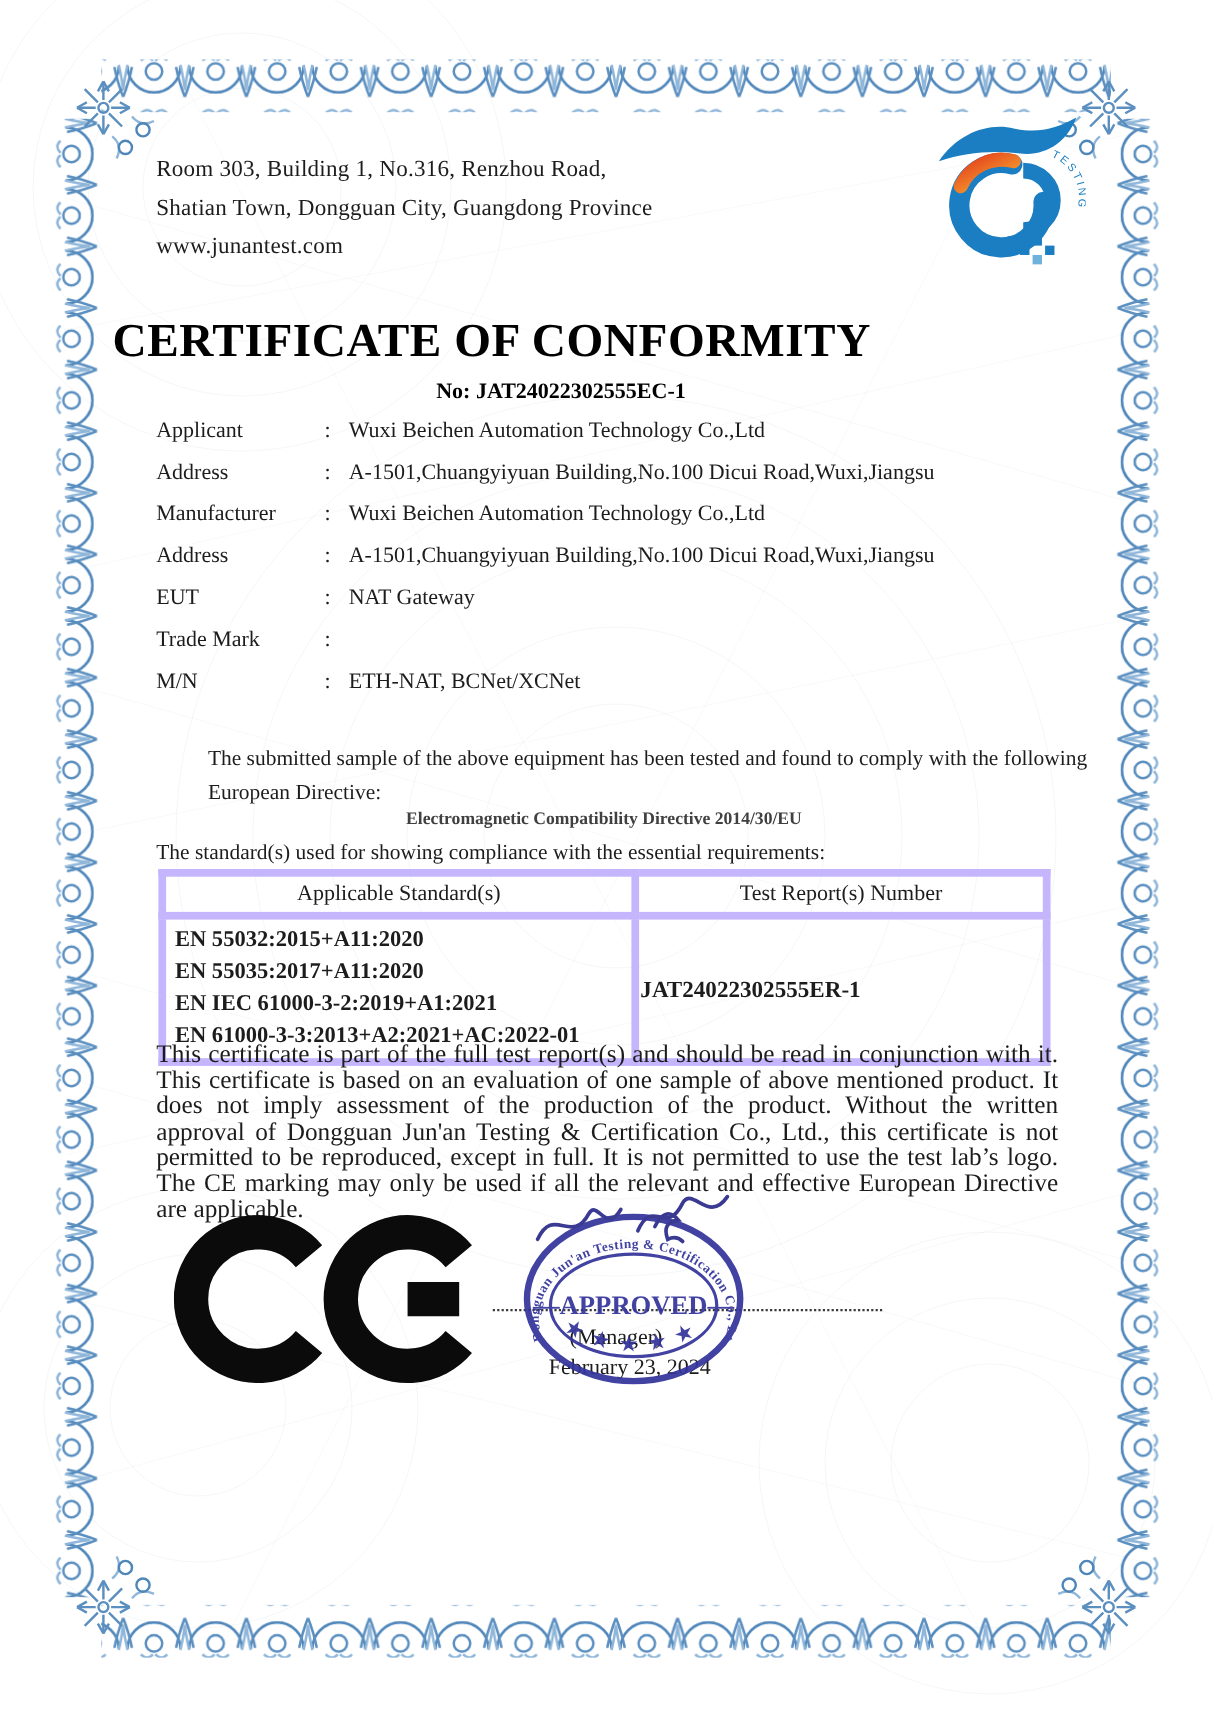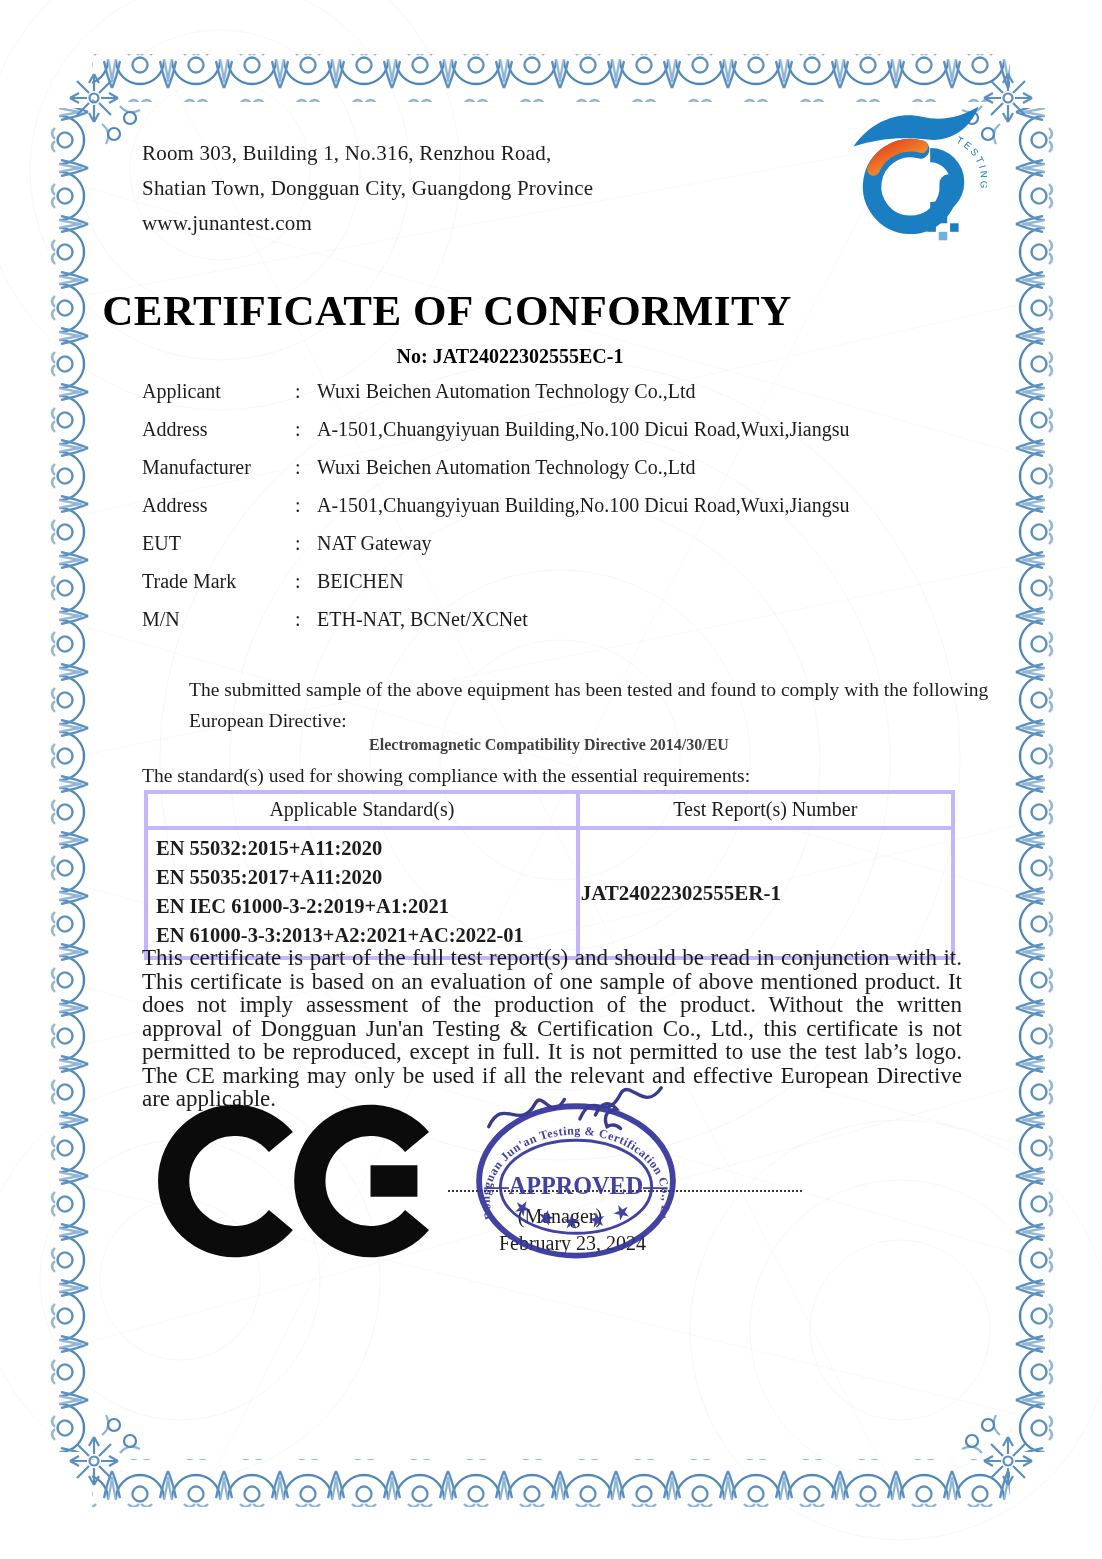--- a/index.html
+++ b/index.html
@@ -24,21 +24,21 @@
   .flabel{width:153px;flex:0 0 153px;}
   .fcolon{width:22px;flex:0 0 22px;}
   .fvalue{flex:1;}
   
   #intro{left:142px;top:674px;width:814px;font-size:19.5px;line-height:31px;margin-left:47px;}
   #directive{left:142px;top:736px;width:814px;text-align:center;font-size:16px;font-weight:bold;color:#404040;}
   #standards-intro{left:142px;top:765px;width:830px;font-size:19.5px;}
   
   #std-table-wrap{left:144px;top:790px;width:811px;}
   table.std{border-collapse:collapse;width:100%;background:transparent;}
-  table.std th, table.std td{border:4px solid #c4b5fd;}
+  table.std th, table.std td{border:7px solid #c4b5fd;}
   table.std th{font-weight:normal;font-size:20px;text-align:center;padding:4px 2px 5px;}
   td.std-list{width:53.5%;padding:4px 6px 6px 8px;margin-top:12px;}
   td.std-list div{font-size:20.5px;font-weight:bold;line-height:29px;white-space:nowrap;}
   td.report-cell{vertical-align:middle;font-size:21px;font-weight:bold;}
   
   #disclaimer{left:142px;top:946px;width:820px;font-size:23px;line-height:23.5px;text-align:justify;text-justify:inter-word;}
   
   #ce-mark{left:158px;top:1096px;}
   #sig-dots{left:448px;top:1176px;width:354px;height:14px;border-bottom:2.5px dotted #3a3a3a;z-index:2;}
   #manager-line{left:440px;top:1205px;width:240px;text-align:center;font-size:20px;z-index:2;}
@@ -177,21 +177,20 @@
     <span class="fvalue">A-1501,Chuangyiyuan Building,No.100 Dicui Road,Wuxi,Jiangsu</span>
   </div>
   <div class="frow">
     <span class="flabel">EUT</span>
     <span class="fcolon">:</span>
     <span class="fvalue">NAT Gateway</span>
   </div>
   <div class="frow">
     <span class="flabel">Trade Mark</span>
     <span class="fcolon">:</span>
-    <span class="fvalue">BEICHEN</span>
   </div>
   <div class="frow">
     <span class="flabel">M/N</span>
     <span class="fcolon">:</span>
     <span class="fvalue">ETH-NAT, BCNet/XCNet</span>
   </div>
 </div>
 
 <div id="intro" class="abs content">The submitted sample of the above equipment has been tested and found to comply with the following European Directive:</div>
 <div id="directive" class="abs content">Electromagnetic Compatibility Directive 2014/30/EU</div>

